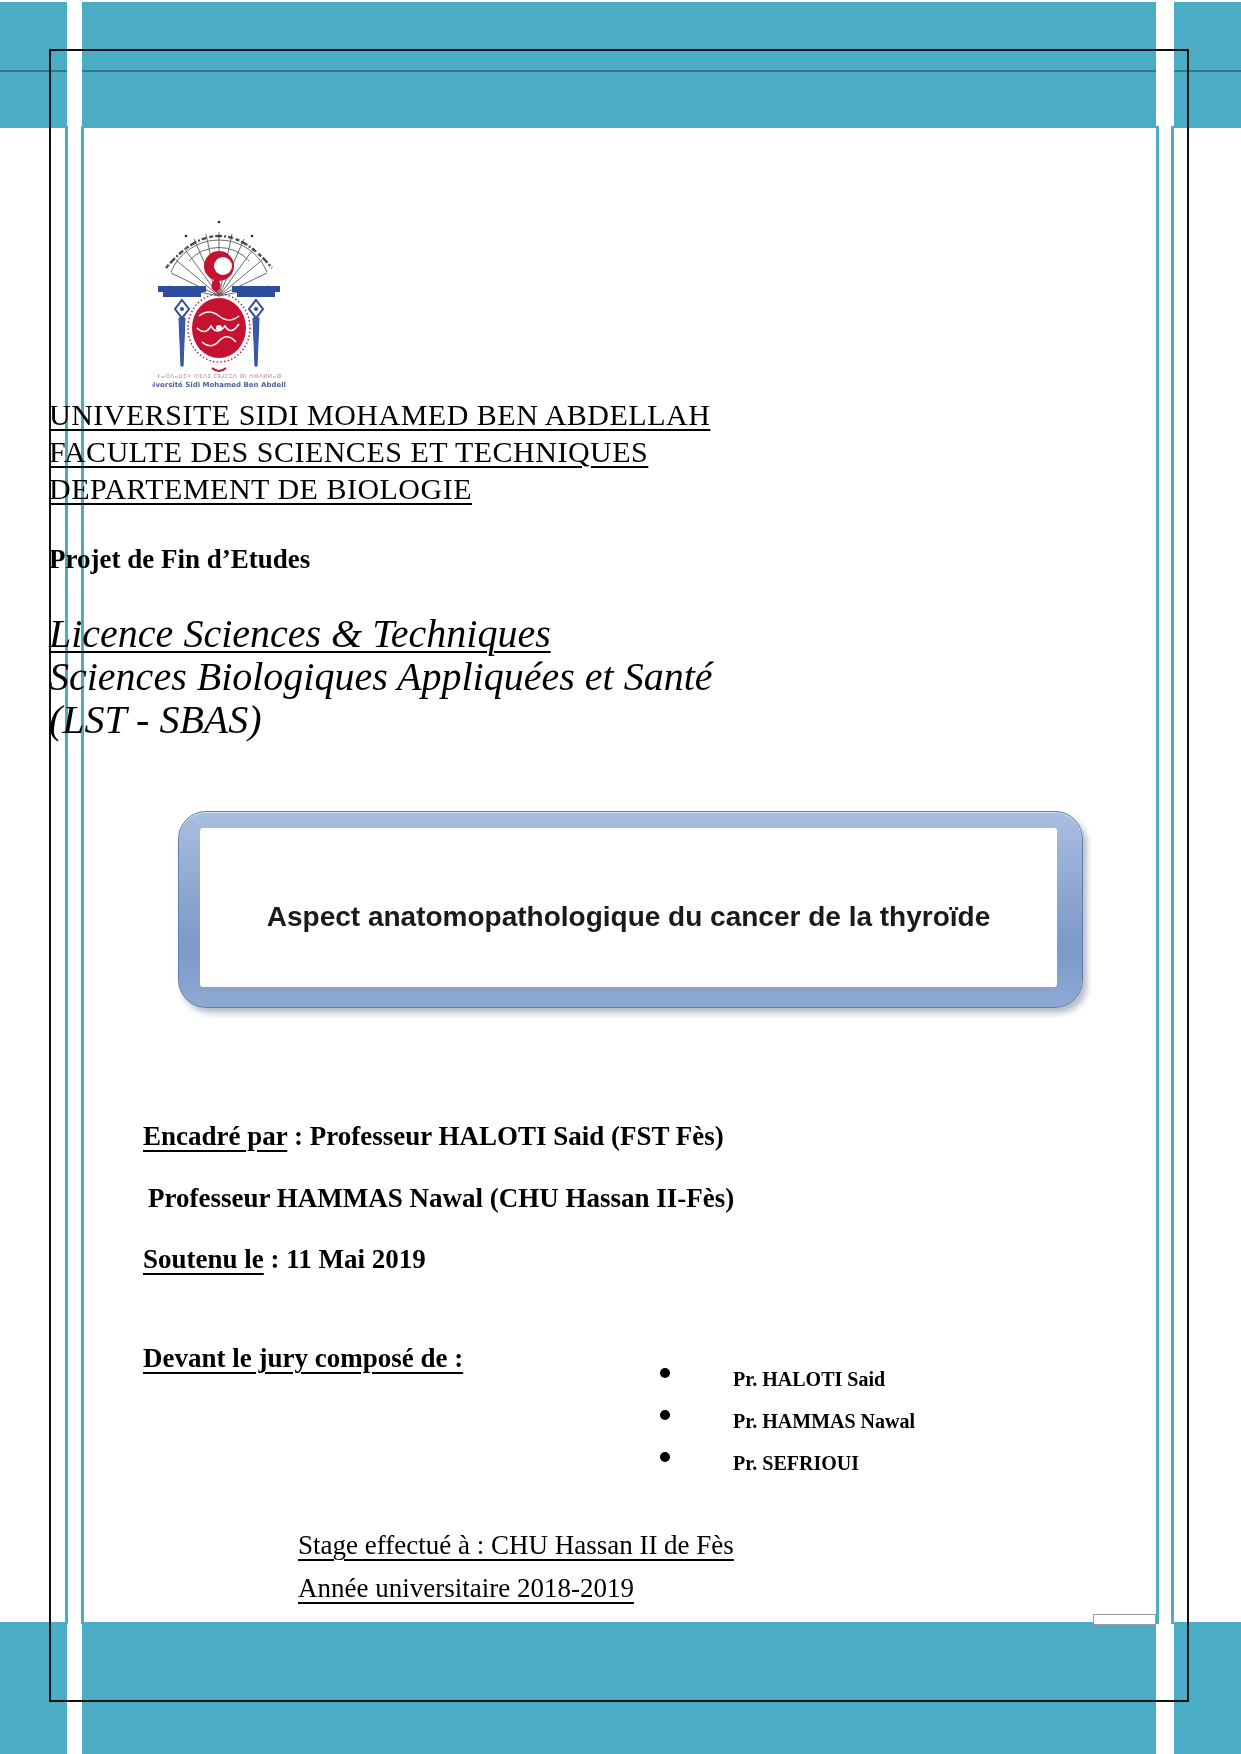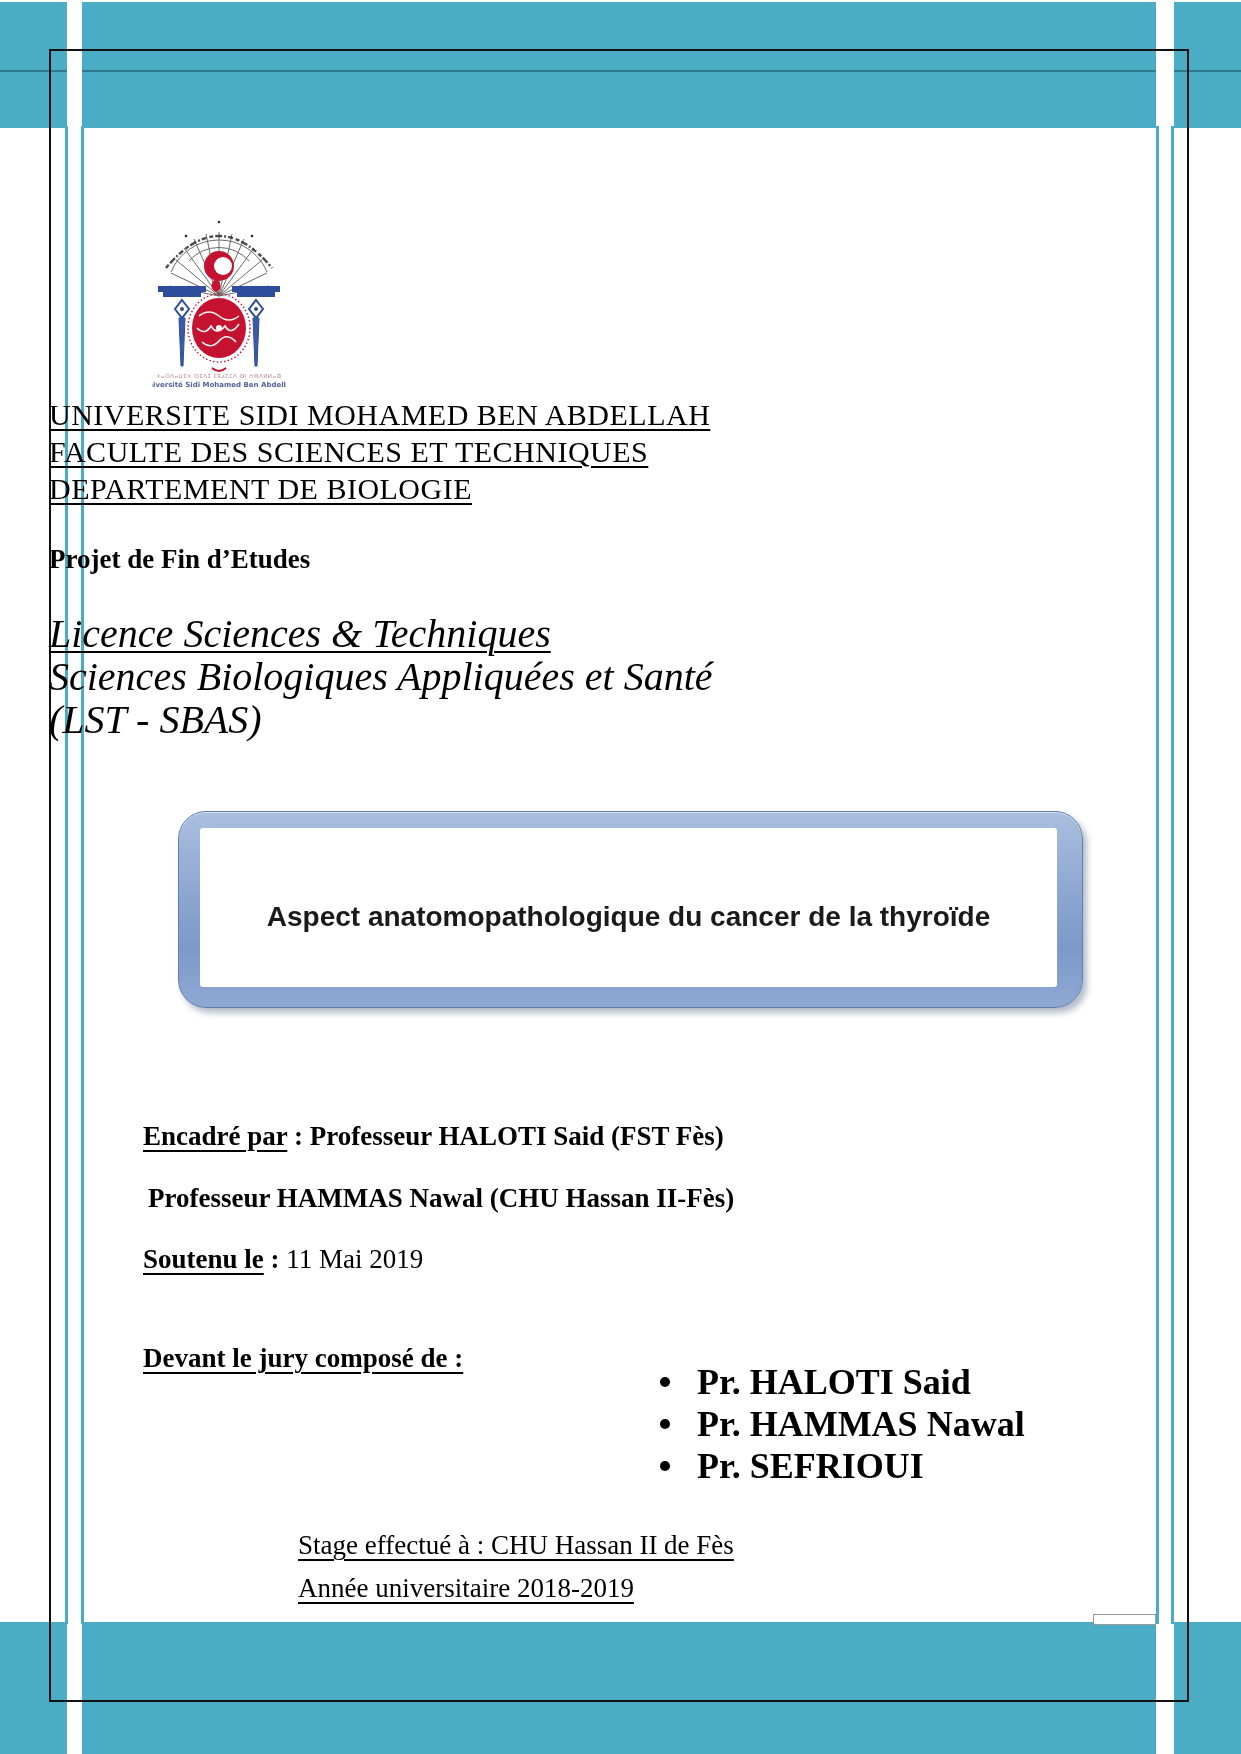--- a/index.html
+++ b/index.html
@@ -58,25 +58,25 @@
     font-weight:bold;font-size:28px;color:#1a1a1a;text-align:center;
   }
   
   .info-line{position:absolute;left:143px;font-size:27px;font-weight:bold;white-space:nowrap;}
   .info-line .lbl{text-decoration:underline;text-decoration-thickness:2px;text-underline-offset:5px;}
   .presented{top:1053px;}
   .presented .big{font-size:31px;}
   .supervised{top:1121px;}
   .supervisor2{top:1183px;left:148px;}
   .defended{top:1244px;}
-  .defended .val{font-weight:normal;text-align:center;}
+  .defended .val{font-weight:bold;text-align:center;}
   .jury-heading{top:1326px;margin-top:17px;}
   .jury-list{position:absolute;left:660px;top:1368px;}
-  .jury-row{display:flex;align-items:center;height:28px;margin-bottom:14px;
-    font-size:36px;font-weight:bold;white-space:nowrap;}
+  .jury-row{display:flex;align-items:flex-start;height:28px;margin-bottom:14px;
+    font-size:20px;font-weight:bold;white-space:nowrap;gap:36px;}
   .bullet{width:10px;height:10px;border-radius:50%;background:#000;margin-right:27px;flex:0 0 auto;}
   
   .stage-block{position:absolute;left:298px;top:1524px;font-size:27px;line-height:43px;}
   .stage-block .line{display:block;text-decoration:underline;text-decoration-thickness:1.5px;text-underline-offset:5px;}
 </style>
 </head>
 <body>
 
 <div class="page">
 

